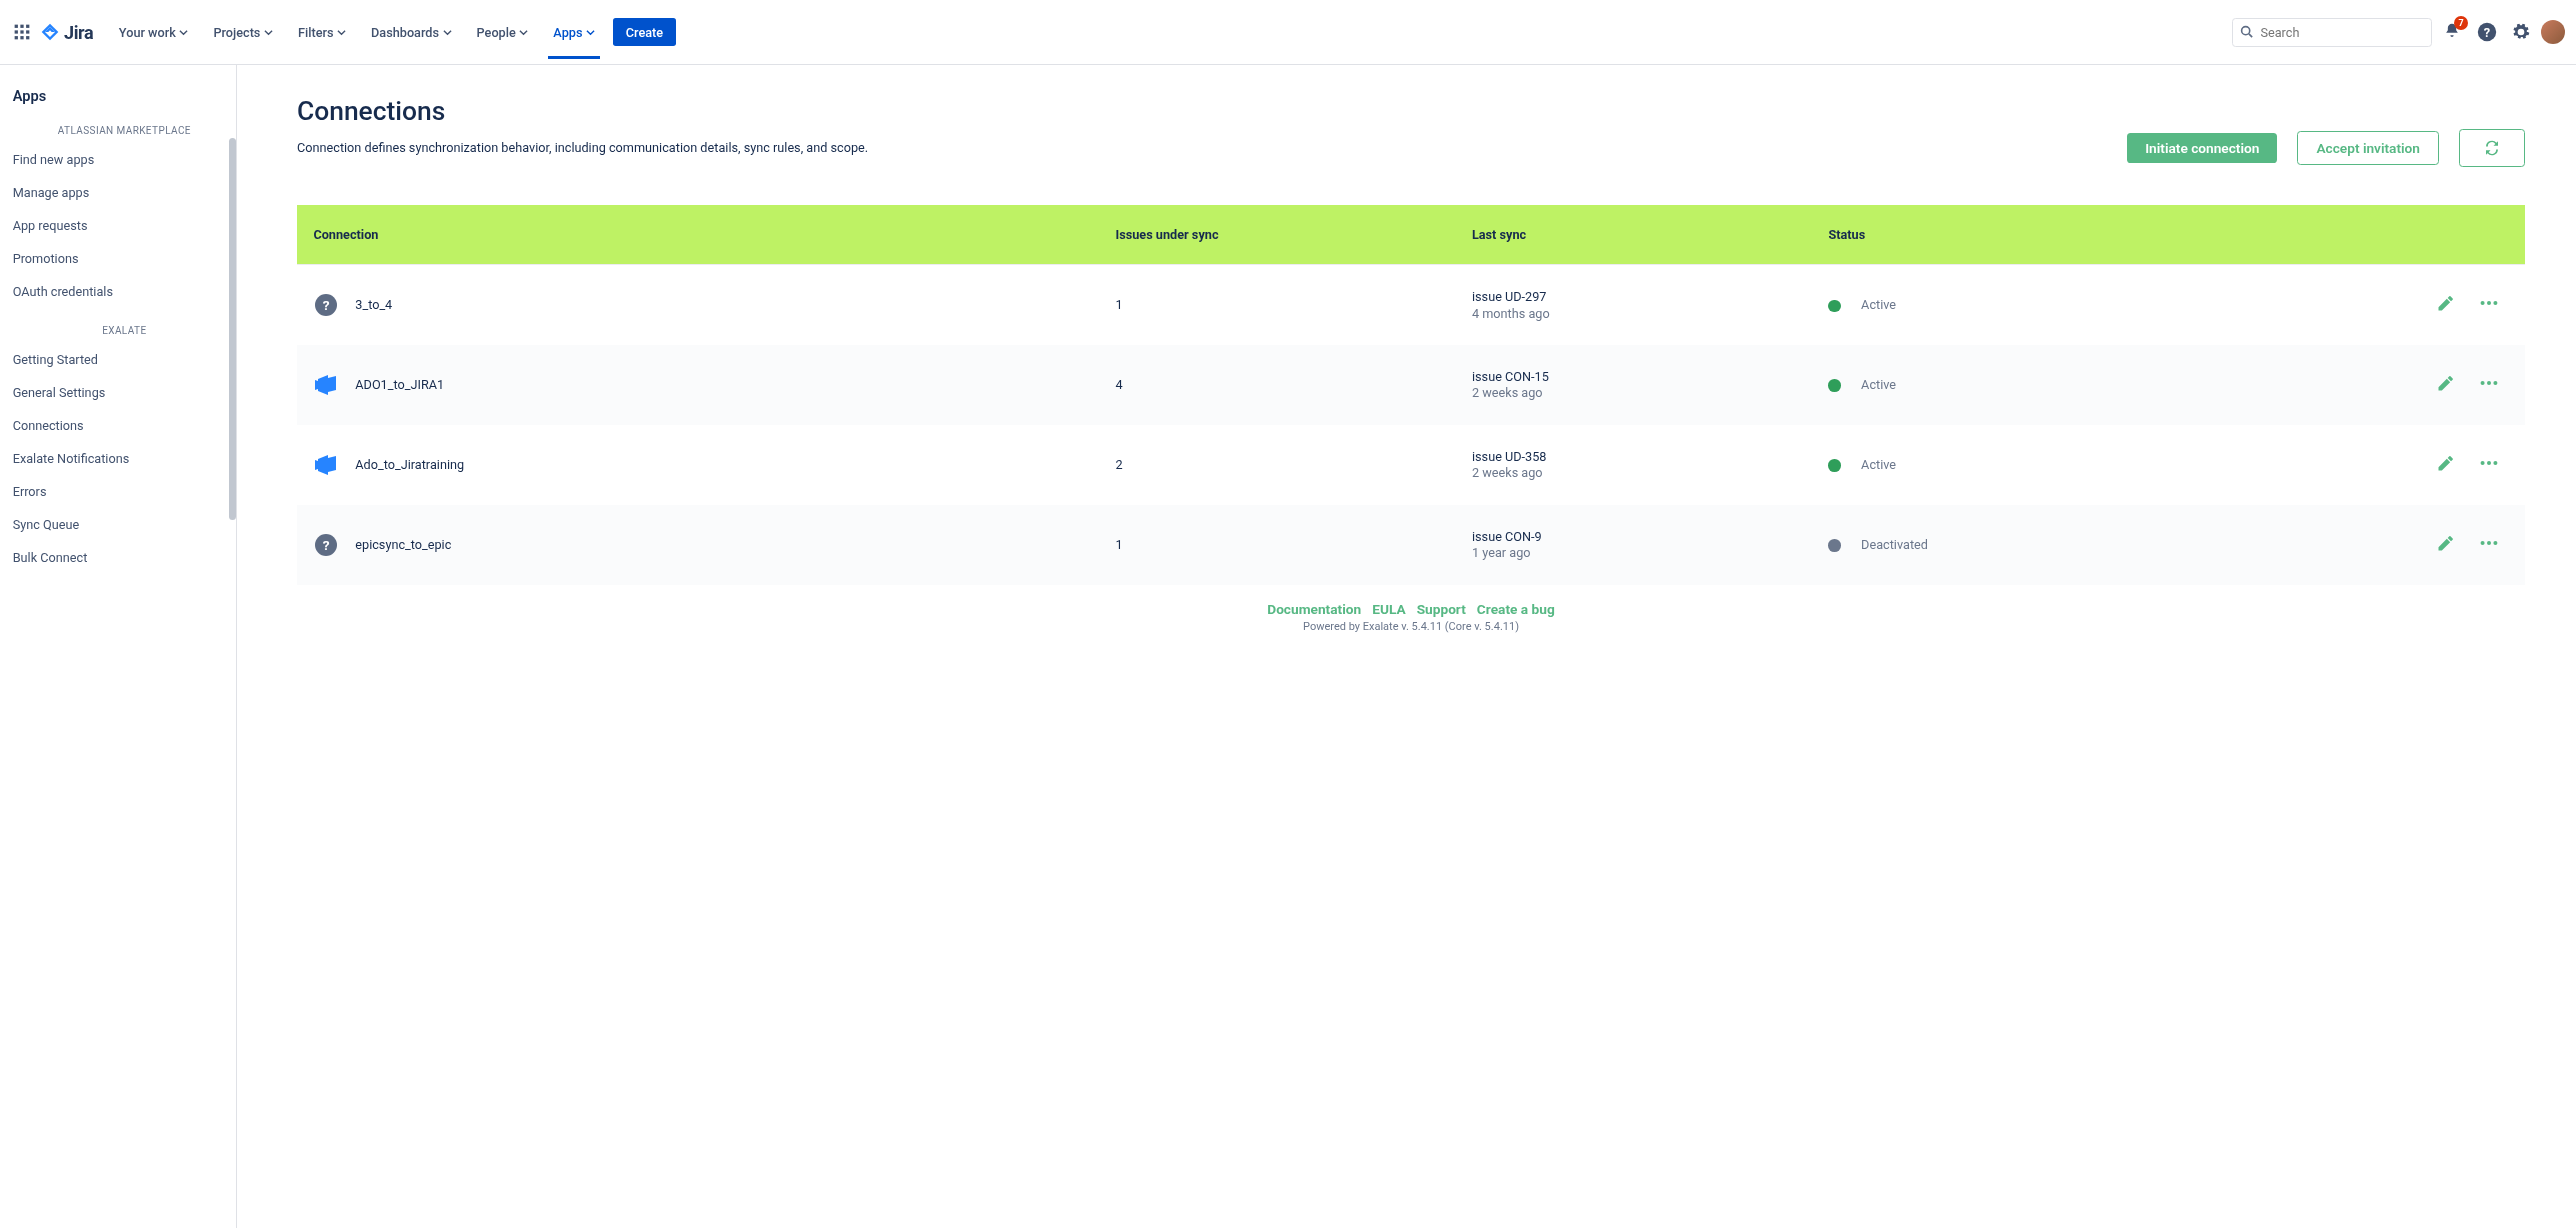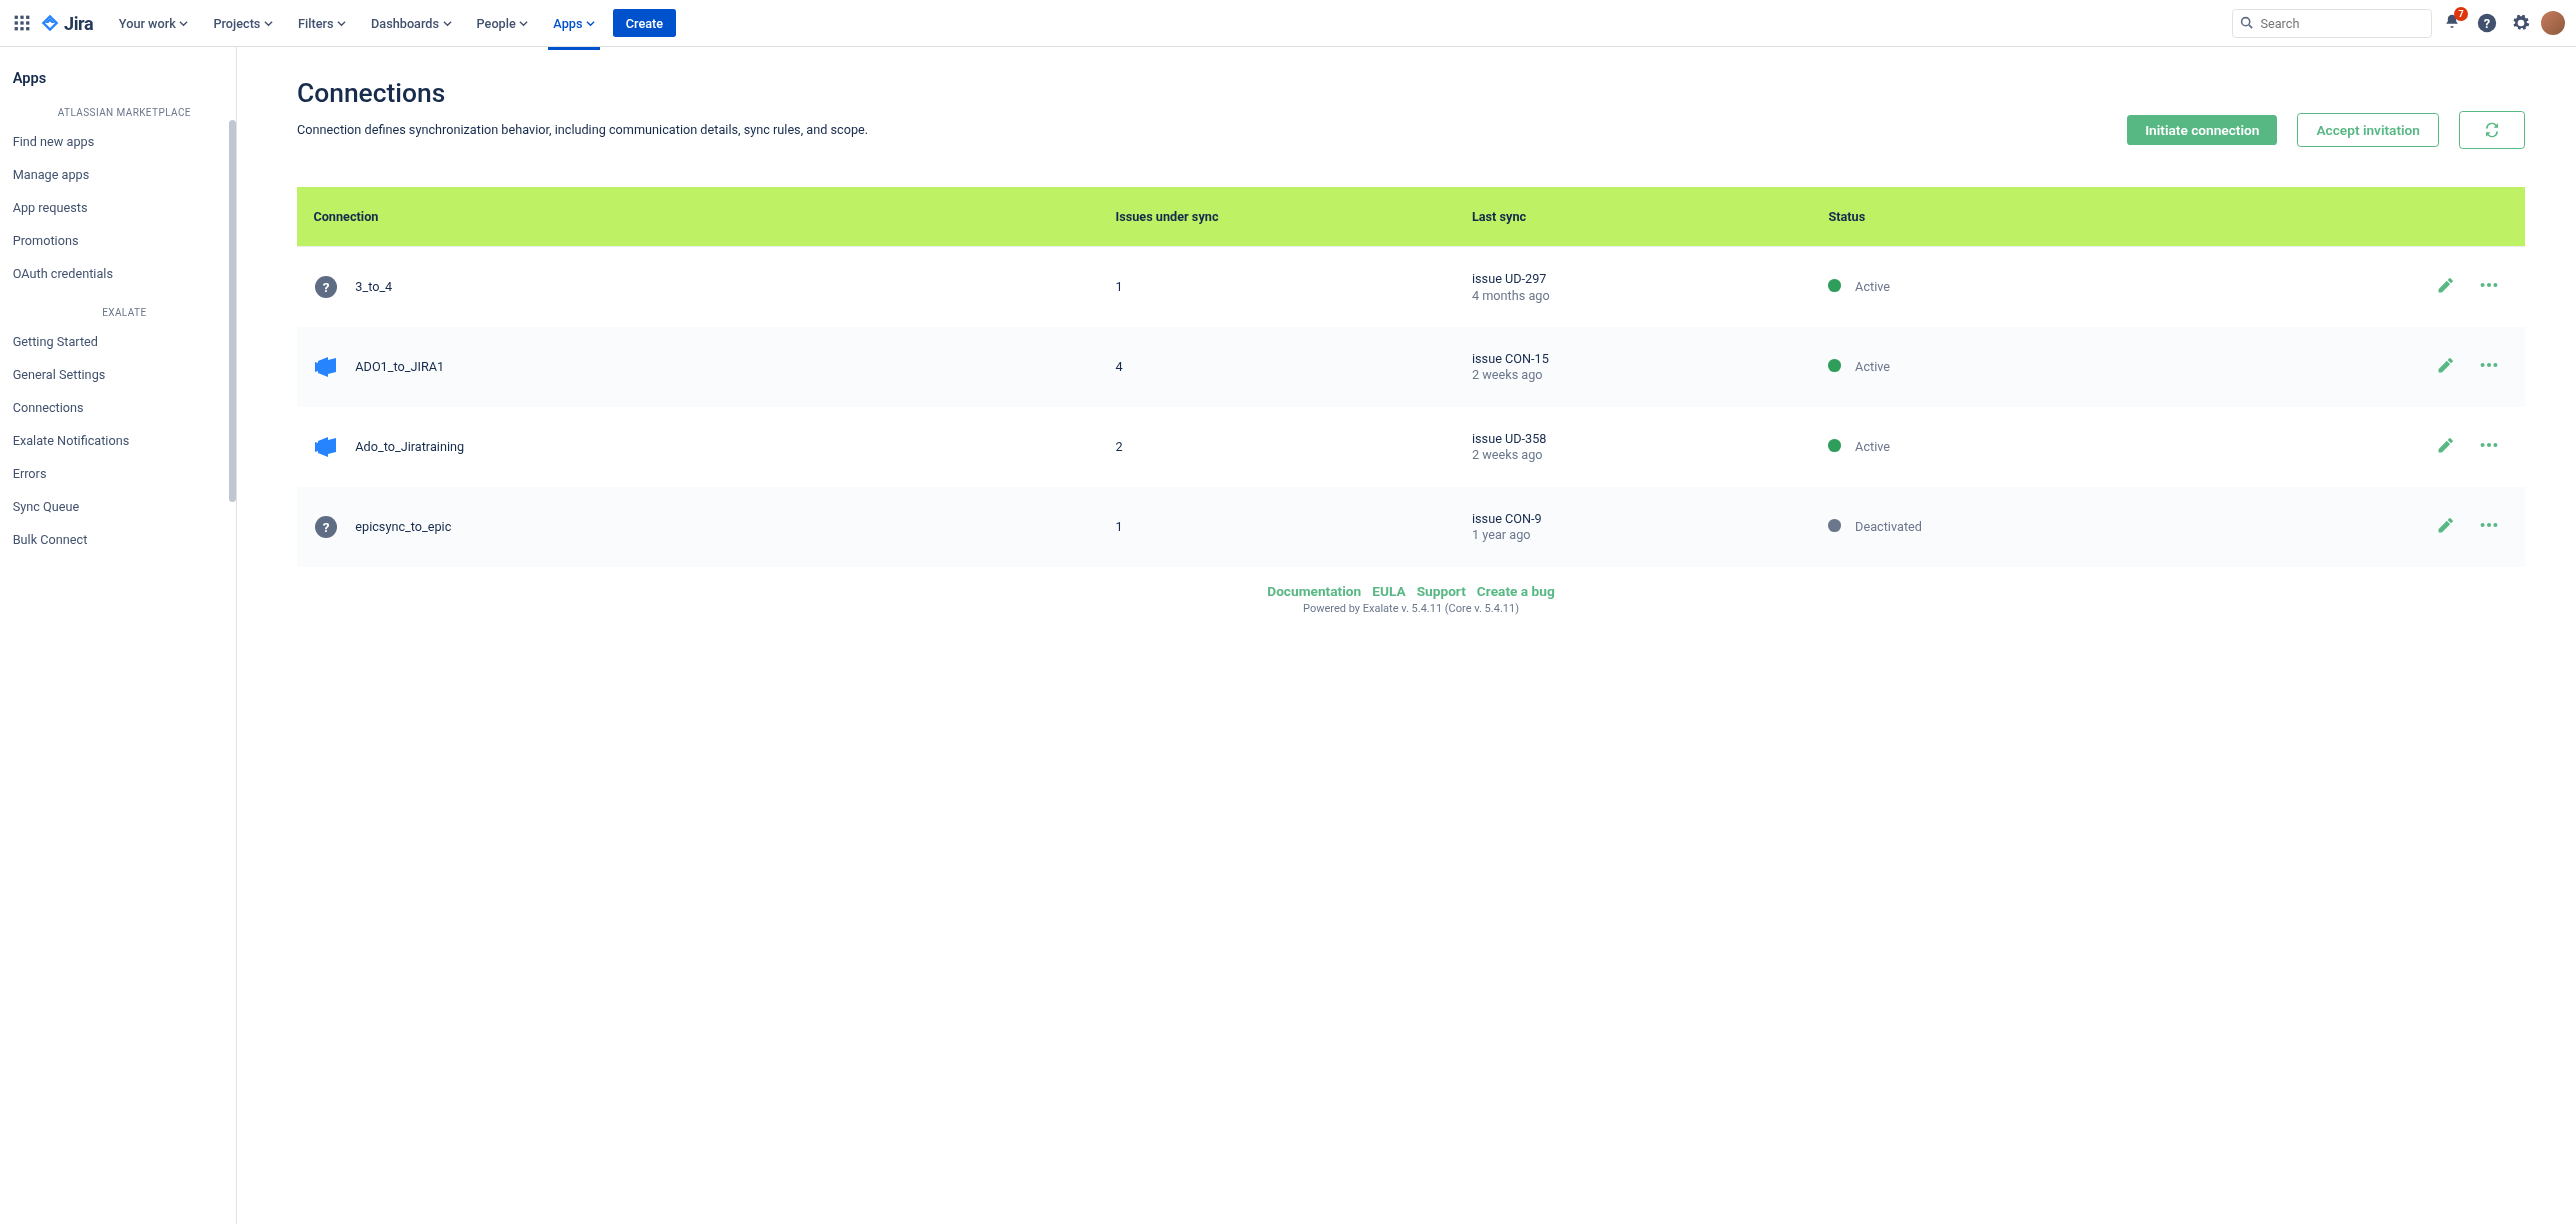--- a/index.html
+++ b/index.html
@@ -1,19 +1,19 @@
 <!DOCTYPE html>
 <html style="font-size:14.6px"><head>
 <meta charset="utf-8">
 <style>
 * { margin: 0; padding: 0; box-sizing: border-box; font-family: -apple-system, BlinkMacSystemFont, "Segoe UI", Roboto, Helvetica, Arial, sans-serif; }
 body { background: #fff; color: #172B4D; font-size: 12.7px; }
 
 
-.topnav { height: 47px; display: flex; align-items: center; padding: 0 11px; border-bottom: 0.9px solid #DFE1E6; }
+.topnav { height: 65px; display: flex; align-items: center; padding: 0 11px; border-bottom: 0.9px solid #DFE1E6; }
 .grid-icon { width: 22px; height: 22px; margin-right: 7.3px; display: flex; align-items: center; justify-content: center; cursor: pointer; }
 .jira-logo { display: flex; align-items: center; gap: 3.6px; margin-right: 16.4px; cursor: pointer; }
 .jira-logo svg { width: 20px; height: 20px; }
 .jira-logo span { font-weight: 700; font-size: 18px; color: #253858; letter-spacing: -0.3px; }
 .nav-items { display: flex; align-items: center; gap: 7px; }
 .nav-item { display: flex; align-items: center; gap: 3.6px; padding: 5.5px 9px; font-size: 12.7px; font-weight: 500; color: #42526E; border-radius: 2.7px; cursor: pointer; }
 .nav-item.active { color: #0052CC; position: relative; }
 .nav-item.active::after { content: ""; position: absolute; bottom: -13.7px; left: 3.6px; right: 3.6px; height: 2.7px; background: #0052CC; }
 .chev { width: 9px; height: 9px; }
 .create-btn { margin-left: 9px; background: #0052CC; color: #fff; font-weight: 500; padding: 6.4px 12.7px; border-radius: 2.7px; border: none; cursor: pointer; font-size: 12.7px; }
@@ -49,21 +49,21 @@
 .tbl thead th { text-align: left; font-size: 12.7px; font-weight: 700; color: #172B4D; padding: 22px 16.4px; background: #bef264; border-bottom: 0.9px solid #EBECF0; }
 .tbl tbody tr { height: 80px; }
 .tbl tbody tr:nth-child(even) { background: #FAFBFC; }
 .tbl td { padding: 11px 16.4px; font-size: 12.7px; color: #172B4D; vertical-align: middle; }
 .conn-cell { display: flex; align-items: center; gap: 16.4px; }
 .conn-icon { width: 25.5px; height: 25.5px; display: flex; align-items: center; justify-content: center; }
 .circle-q { width: 22px; height: 22px; border-radius: 50%; background: #5E6C84; color: #fff; display: flex; align-items: center; justify-content: center; font-weight: 700; font-size: 13.7px; }
 .ado-icon svg { width: 24px; height: 24px; }
 .sync-line1 { color: #172B4D; }
 .sync-line2 { color: #6B778C; margin-top: 1.8px; }
-.status-cell { display: flex; align-items: flex-start; gap: 14px; }
+.status-cell { display: flex; align-items: flex-end; gap: 20px; }
 .dot { width: 12.7px; height: 12.7px; border-radius: 50%; }
 .dot.green { background: #2F9E5A; }
 .dot.grey { background: #6B778C; }
 .status-label { color: #6B778C; }
 .row-actions { display: flex; align-items: center; gap: 22px; justify-content: flex-end; }
 .edit-ic, .more-ic { cursor: pointer; }
 
 
 .footer { text-align: center; margin-top: 16.4px; padding-bottom: 9px; }
 .footer-links { display: flex; justify-content: center; gap: 11px; font-size: 13.7px; font-weight: 700; }

